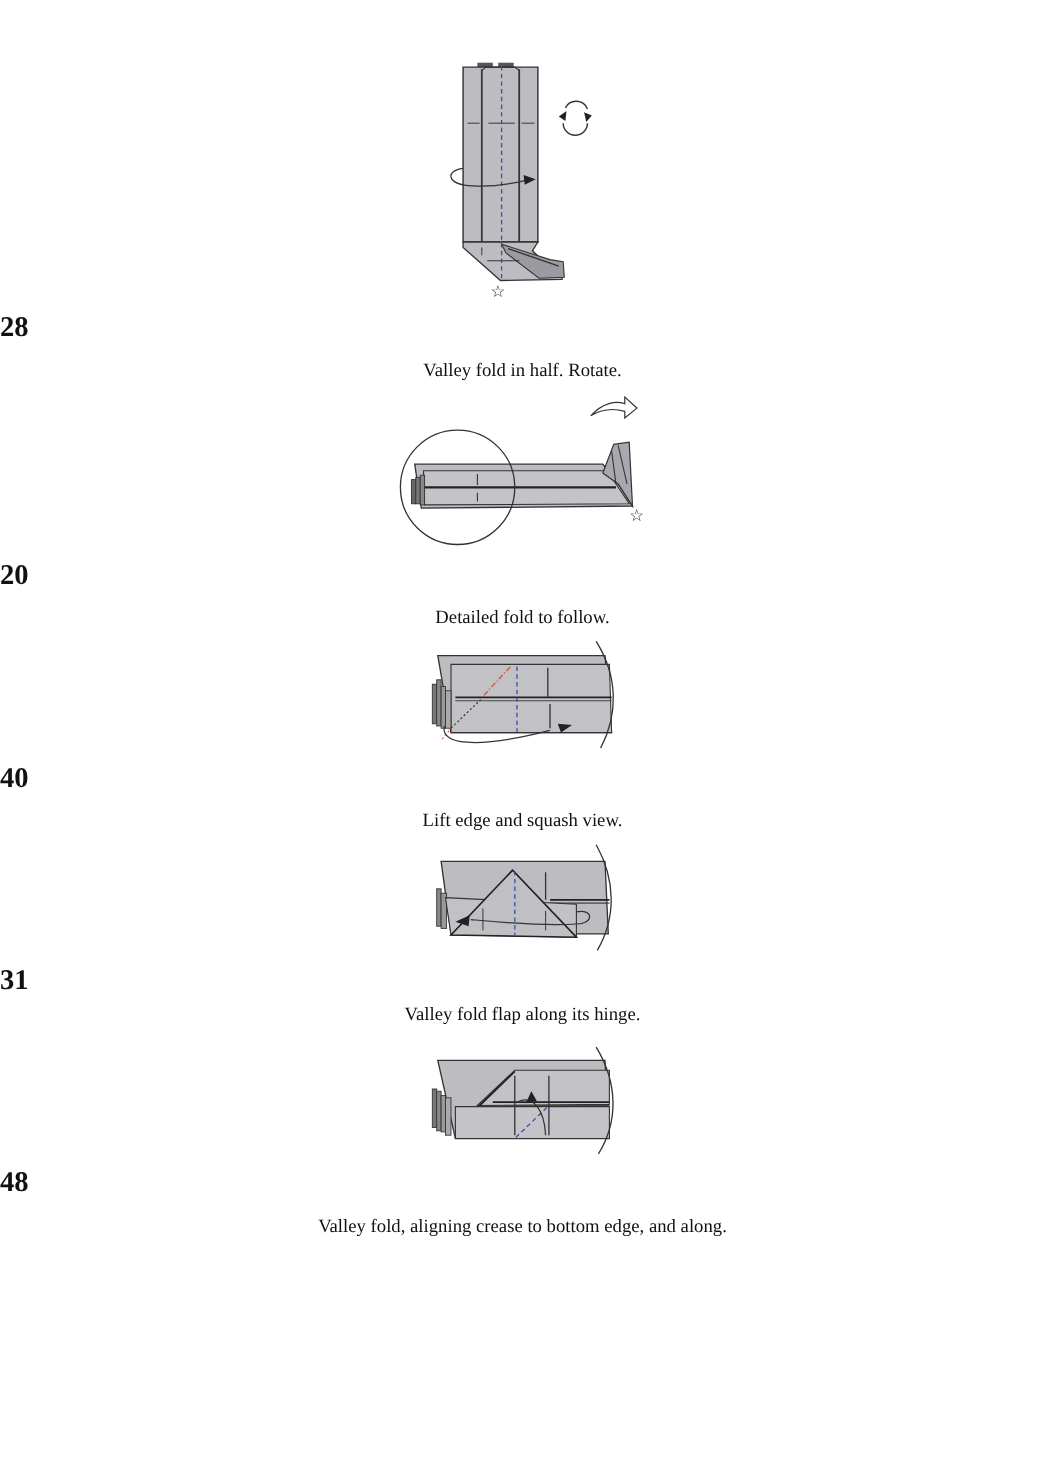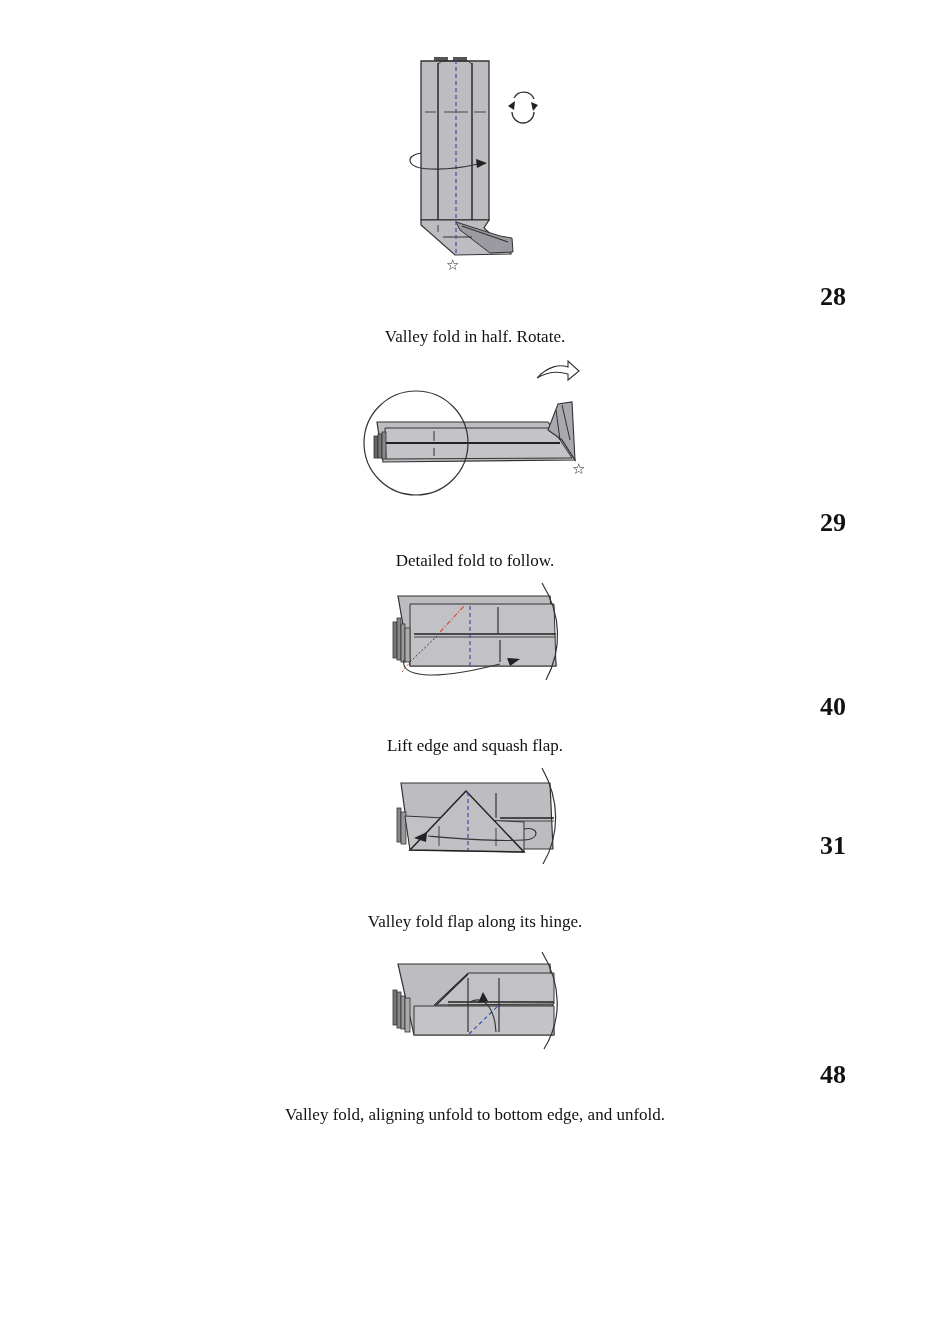--- a/index.html
+++ b/index.html
@@ -1,19 +1,19 @@
 <!DOCTYPE html>
 <html><head>
 <meta charset="utf-8">
 <style>
   html, body { margin: 0; padding: 0; background: #ffffff; }
   body { width: 950px; height: 1344px; position: relative; overflow: hidden;
          font-family: "Liberation Serif", "DejaVu Serif", serif; color: #111; }
   .abs { position: absolute; }
-  .step-num { position: absolute; left: 0; width: 846px; text-align: right;
+  .step-num { position: absolute; left: 0; width: 846px; text-align: left;
               font-weight: bold; font-size: 26px; line-height: 30px; }
   .caption { position: absolute; left: 0; width: 950px; text-align: center;
              font-size: 17px; line-height: 20px; }
   svg { position: absolute; overflow: visible; }
 </style>
 </head>
 <body>
 
 <svg class="abs" style="left:400px;top:50px" width="160" height="230" viewBox="400 50 160 230">
 
@@ -69,21 +69,21 @@
   <line x1="556" y1="410" x2="560" y2="440" stroke="#333" stroke-width="1"></line>
   <line x1="562" y1="405" x2="570" y2="440" stroke="#333" stroke-width="1"></line>
 
   <line x1="434" y1="431" x2="434" y2="441" stroke="#333" stroke-width="1"></line>
   <line x1="434" y1="448" x2="434" y2="456" stroke="#333" stroke-width="1"></line>
 
   <circle cx="416" cy="443" r="52" fill="none" stroke="#333" stroke-width="1.2"></circle>
   <text x="572" y="474" font-size="15" fill="#222" font-family="DejaVu Sans, sans-serif">☆</text>
 </svg>
 
-<div class="step-num" style="top:508px">29</div>
+<div class="step-num" style="top:508px">20</div>
 <div class="caption" style="top:551px">Detailed fold to follow.</div>
 
 <svg class="abs" style="left:385px;top:580px" width="180" height="105" viewBox="385 580 180 105">
   <polygon points="398,596 550,596 556,666 410,666" fill="#bdbdc1" stroke="#333" stroke-width="1.2"></polygon>
   <polygon points="410,604 554,604 556,666 410,666" fill="#c2c2c6" stroke="#333" stroke-width="1"></polygon>
   <line x1="414" y1="634" x2="556" y2="634" stroke="#222" stroke-width="1.6"></line>
   <line x1="414" y1="637" x2="556" y2="637" stroke="#444" stroke-width="1"></line>
   <line x1="498" y1="607" x2="498" y2="634" stroke="#333" stroke-width="1.2"></line>
   <line x1="500" y1="640" x2="500" y2="662" stroke="#333" stroke-width="1.2"></line>
 
@@ -99,21 +99,21 @@
 
   <line x1="470" y1="606" x2="470" y2="666" stroke="#3a4fa8" stroke-width="1.2" stroke-dasharray="4,3"></line>
 
   <path d="M 404,660 C 400,676 430,682 500,664" fill="none" stroke="#333" stroke-width="1.1"></path>
   <polygon points="520,659 507,658 510,666" fill="#222"></polygon>
 
   <path d="M 542,583 C 562,615 562,650 546,680" fill="none" stroke="#333" stroke-width="1.2"></path>
 </svg>
 
 <div class="step-num" style="top:692px">40</div>
-<div class="caption" style="top:736px">Lift edge and squash flap.</div>
+<div class="caption" style="top:736px">Lift edge and squash view.</div>
 
 <svg class="abs" style="left:385px;top:765px" width="180" height="105" viewBox="385 765 180 105">
   <polygon points="401,783 550,783 553,849 410,849" fill="#bdbdc1" stroke="#333" stroke-width="1.2"></polygon>
   <line x1="500" y1="818" x2="554" y2="818" stroke="#222" stroke-width="1.6"></line>
   <line x1="500" y1="821" x2="554" y2="821" stroke="#444" stroke-width="1"></line>
   <line x1="496" y1="793" x2="496" y2="818" stroke="#333" stroke-width="1.2"></line>
 
   <rect x="397" y="808" width="4" height="34" fill="#888" stroke="#333" stroke-width="0.8"></rect>
   <rect x="401" y="812" width="5" height="32" fill="#999" stroke="#333" stroke-width="0.8"></rect>
   <polygon points="405,816 524,822 524,852 410,850" fill="#c2c2c6" stroke="#333" stroke-width="1"></polygon>
@@ -121,21 +121,21 @@
   <polygon points="466,791 410,850 524,852" fill="#c0c0c4" stroke="#222" stroke-width="1.5"></polygon>
   <line x1="439" y1="826" x2="439" y2="846" stroke="#444" stroke-width="1"></line>
   <line x1="496" y1="828" x2="496" y2="846" stroke="#444" stroke-width="1"></line>
   <line x1="468" y1="792" x2="468" y2="850" stroke="#3a4fa8" stroke-width="1.2" stroke-dasharray="4,3"></line>
 
   <path d="M 524,829 C 540,826 540,840 524,840 C 490,842 450,838 428,836" fill="none" stroke="#333" stroke-width="1.1"></path>
   <polygon points="414,838 427,832 426,842" fill="#222"></polygon>
   <path d="M 542,768 C 560,800 560,835 543,864" fill="none" stroke="#333" stroke-width="1.2"></path>
 </svg>
 
-<div class="step-num" style="top:831px">31</div>
+<div class="step-num" style="top:876px">31</div>
 <div class="caption" style="top:912px">Valley fold flap along its hinge.</div>
 
 <svg class="abs" style="left:385px;top:948px" width="180" height="105" viewBox="385 948 180 105">
   <polygon points="398,964 550,964 554,1035 414,1035" fill="#bdbdc1" stroke="#333" stroke-width="1.2"></polygon>
   <polygon points="434,1005 468,973 554,973 554,1004" fill="#c2c2c6" stroke="#333" stroke-width="1"></polygon>
   <line x1="436" y1="1005" x2="468" y2="974" stroke="#222" stroke-width="1.6"></line>
   <line x1="448" y1="1002" x2="554" y2="1002" stroke="#222" stroke-width="1.6"></line>
   <line x1="448" y1="1005" x2="554" y2="1005" stroke="#444" stroke-width="1"></line>
 
   <rect x="393" y="990" width="4" height="35" fill="#777" stroke="#333" stroke-width="0.8"></rect>
@@ -146,13 +146,13 @@
   <line x1="468" y1="978" x2="468" y2="1032" stroke="#333" stroke-width="1.2"></line>
   <line x1="499" y1="978" x2="499" y2="1032" stroke="#333" stroke-width="1.2"></line>
   <line x1="469" y1="1034" x2="498" y2="1006" stroke="#3a4fa8" stroke-width="1.2" stroke-dasharray="4,3"></line>
 
   <path d="M 470,1002 C 485,994 495,1010 496,1032" fill="none" stroke="#333" stroke-width="1.1"></path>
   <polygon points="483,992 478,1003 488,1001" fill="#222"></polygon>
   <path d="M 542,952 C 562,985 562,1020 544,1049" fill="none" stroke="#333" stroke-width="1.2"></path>
 </svg>
 
 <div class="step-num" style="top:1060px">48</div>
-<div class="caption" style="top:1105px">Valley fold, aligning unfold to bottom edge, and unfold.</div>
+<div class="caption" style="top:1105px">Valley fold, aligning crease to bottom edge, and along.</div>
 
 </body></html>

